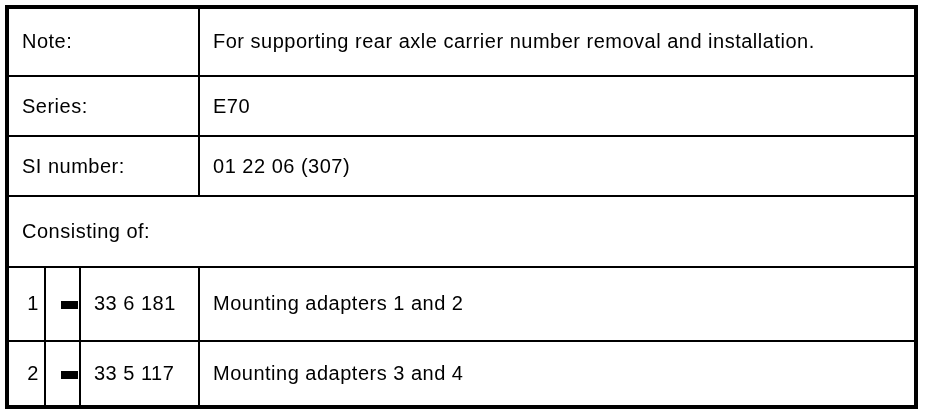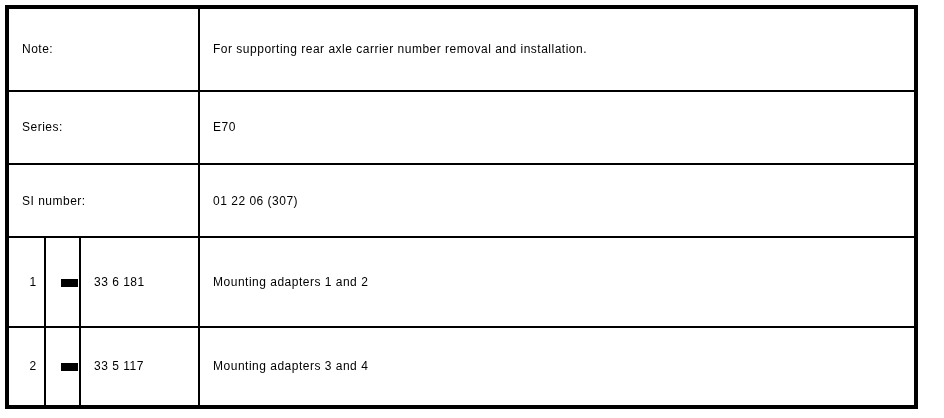--- a/index.html
+++ b/index.html
@@ -23,21 +23,21 @@
     width: 913px;
     height: 404px;
     border-collapse: collapse;
     table-layout: fixed;
     background: #ffffff;
     border: 4px solid #000000;
   }
   table.spec-table td {
     border: 2px solid #000000;
     color: #000000;
-    font-size: 12px;
+    font-size: 20px;
     letter-spacing: 0.5px;
     vertical-align: middle;
     padding: 0 0 0 13px;
     overflow: hidden;
     white-space: nowrap;
   }
   tr.row-note     { height: 52px; }
   tr.row-series   { height: 46px; }
   tr.row-si       { height: 45px; }
   tr.row-order    { height: 83px; }
@@ -84,20 +84,23 @@
       <td colspan="3">Series:</td>
       <td>E70</td>
     </tr>
 
     <tr class="row-si">
       <td colspan="3">SI number:</td>
       <td>01 22 06 (307)</td>
     </tr>
 
 
+    <tr class="row-section">
+      <td colspan="4">Consisting of:</td>
+    </tr>
 
     <tr class="row-part">
       <td class="cell-center">1</td>
       <td class="cell-center"><span class="dash-marker"></span></td>
       <td>33 6 181</td>
       <td>Mounting adapters 1 and 2</td>
     </tr>
 
     <tr class="row-part-last">
       <td class="cell-center">2</td>

